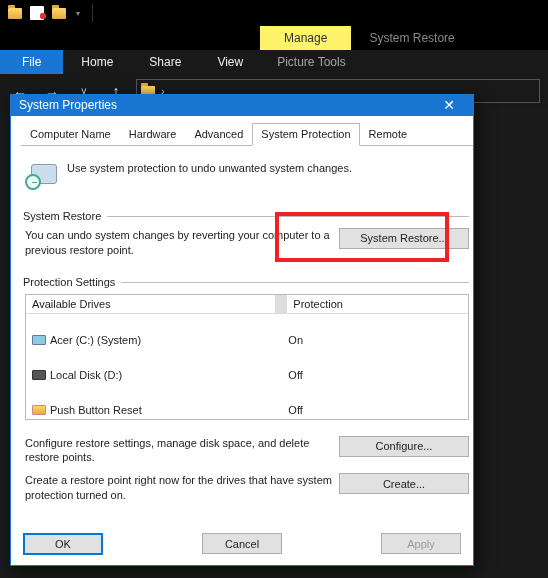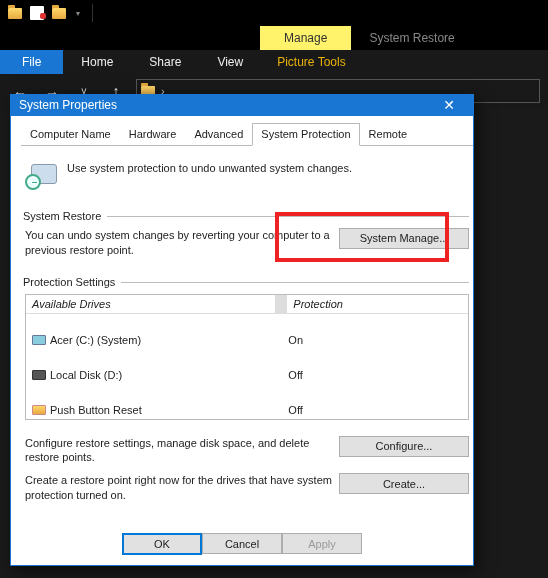--- a/index.html
+++ b/index.html
@@ -99,21 +99,21 @@
     font-size: 12px;
     display:flex; align-items:center;
   }
   .menutab {
     color: #eee;
     padding: 4px 18px;
     font-size: 12px;
     display:flex; align-items:center;
   }
   .picture-tools {
-    color:#eab308;
+    color:#a3a3a3;
     padding:4px 12px;
     font-size:12px;
     display:flex; align-items:center;
     margin-left:4px;
   }
 
   .navbar {
     height: 34px;
     background: #191919;
     display:flex;
@@ -254,36 +254,36 @@
 
   .drives-table {
     border:1px solid #bbb;
     margin:6px 2px 10px 2px;
     font-size:11px;
   }
   .drives-header, .drives-row {
     display:flex;
   }
   .drives-header { border-bottom:1px solid #ddd; }
-  .drives-header div { padding:3px 6px;font-style:italic; }
+  .drives-header div { padding:3px 6px; }
   .drives-row div { padding:3px 6px;margin-top:17px; }
   .col-drive { width:58%; display:flex; gap:4px; align-items:center; }
   .col-prot { width:42%; }
   .col-header-divider { width:1px; background:#ddd; }
 
   .drv-icon {
     width:14px; height:10px; background:#8cd; border:1px solid #679; border-radius:1px;
     flex-shrink:0;
   }
   .drv-icon.dark { background:#555; border-color:#333; }
   .drv-icon.fold { background:linear-gradient(#ffd86b,#e6a93f); border-color:#c88; }
 
   .dlg-buttons {
     display:flex;
-    justify-content:center;
+    justify-content:space-between;
     padding:8px 12px 10px 12px;
     border-top: none;
   }
   .winbtn.primary { border:2px solid #0078d7; height:22px; }
 
 </style>
 </head>
 <body>
 
 <div class="titlebar">
@@ -349,21 +349,21 @@
       <div style="font-size:11px; padding-top:4px;">Use system protection to undo unwanted system changes.</div>
     </div>
 
     <div class="groupbox" style="position:relative;">
       <div class="legend">
         <span>System Restore</span>
         <span class="line"></span>
       </div>
       <div class="row2">
         <div class="txt">You can undo system changes by reverting your computer to a previous restore point.</div>
-        <div class="winbtn">System Manage...</div>
+        <div class="winbtn">System Restore...</div>
       </div>
       <div class="highlight-box" style="top:8px; left:252px; width:174px; height:50px;"></div>
     </div>
 
     <div class="groupbox">
       <div class="legend">
         <span>Protection Settings</span>
         <span class="line"></span>
       </div>
       <div class="drives-table">

